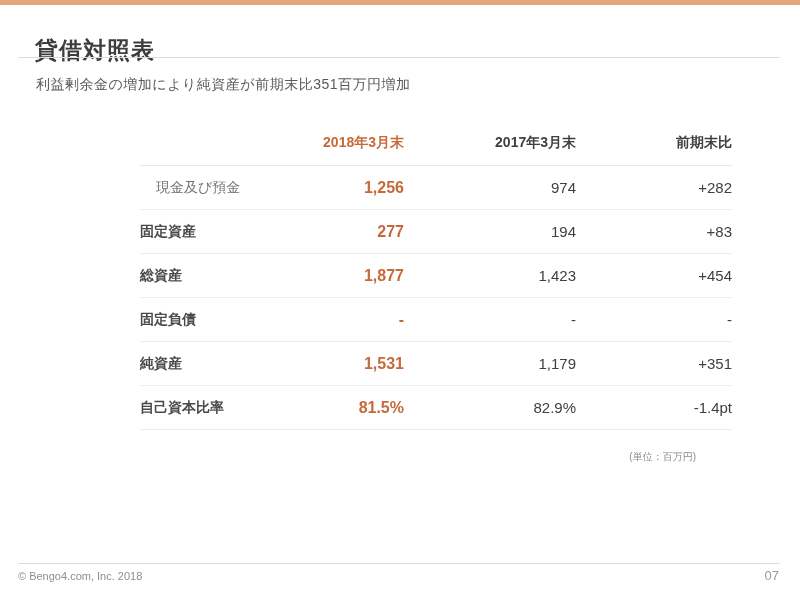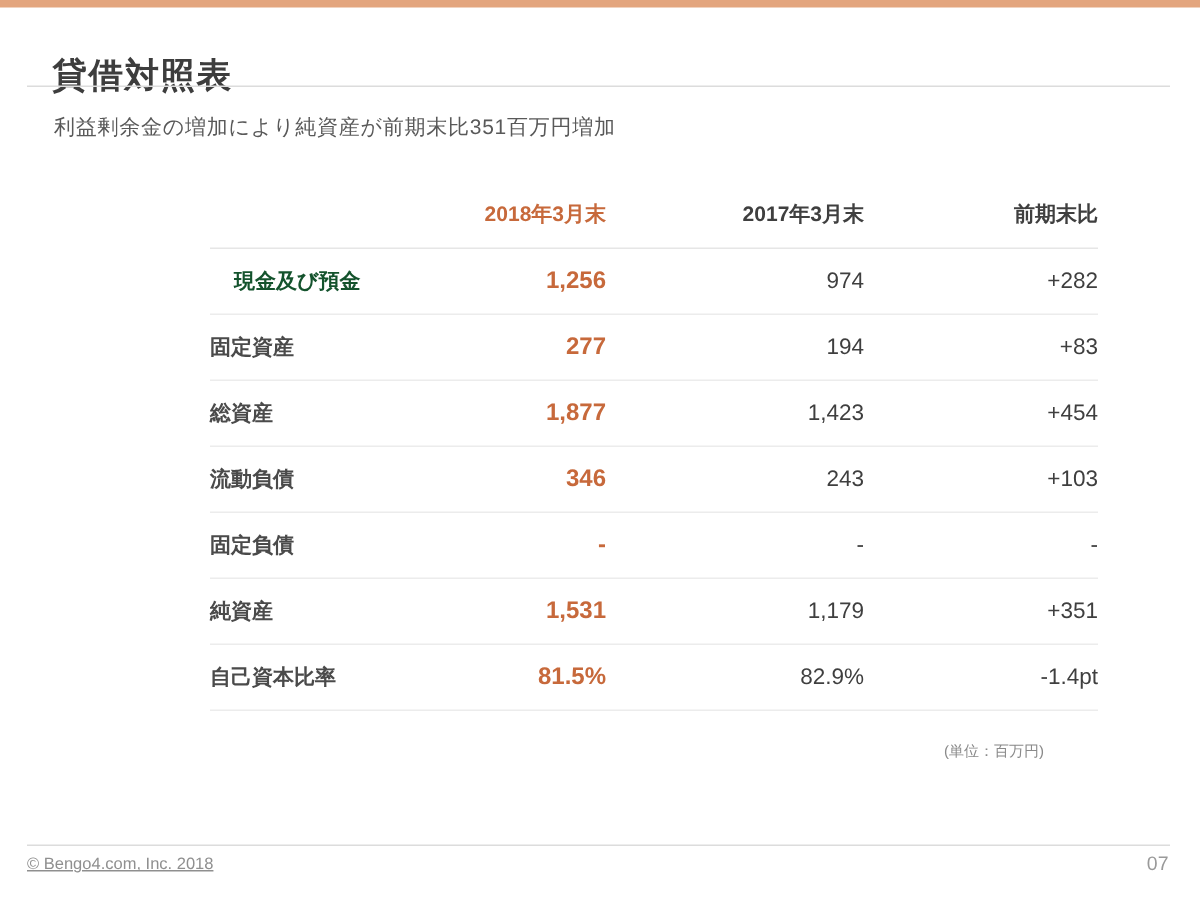--- a/index.html
+++ b/index.html
@@ -47,36 +47,36 @@
   thead th.h-2018{color:#c7693b;}
   tbody td{
     height:43px;vertical-align:middle;padding:0;
     border-bottom:1px solid #ececec;
     font-size:15px;text-align:right;color:#3f3f3f;
   }
   td.lbl{
     text-align:left;font-size:14px;font-weight:bold;color:#4a4a4a;
   }
   tr.sub td.lbl{
-    font-weight:bold;color:#14532d;padding-left:16px;
+    font-weight:normal;color:#737373;padding-left:16px;
   }
   td.v2018{
     color:#c7693b;font-weight:bold;font-size:16px;
   }
   .unit-note{
     text-align:right;margin-top:20px;
     font-size:10px;color:#8a8a8a;
   }
   .footer-rule{
     position:absolute;left:18px;top:563px;width:762px;height:0;
     border-top:1px solid #dcdcdc;
   }
   .copyright{
     position:absolute;left:18px;top:570px;
-    font-size:11px;color:#8f8f8f;text-decoration:underline;
+    font-size:11px;color:#8f8f8f;
   }
   .page-number{
     position:absolute;right:21px;top:568px;
     font-size:13px;color:#9a9a9a;
   }
 </style>
 </head>
 <body>
 
 <div class="slide">
@@ -116,26 +116,20 @@
           <td class="v">194</td>
           <td class="v">+83</td>
         </tr>
         <tr>
           <td class="lbl">総資産</td>
           <td class="v2018">1,877</td>
           <td class="v">1,423</td>
           <td class="v">+454</td>
         </tr>
         <tr>
-          <td class="lbl">流動負債</td>
-          <td class="v2018">346</td>
-          <td class="v">243</td>
-          <td class="v">+103</td>
-        </tr>
-        <tr>
           <td class="lbl">固定負債</td>
           <td class="v2018">-</td>
           <td class="v">-</td>
           <td class="v">-</td>
         </tr>
         <tr>
           <td class="lbl">純資産</td>
           <td class="v2018">1,531</td>
           <td class="v">1,179</td>
           <td class="v">+351</td>

